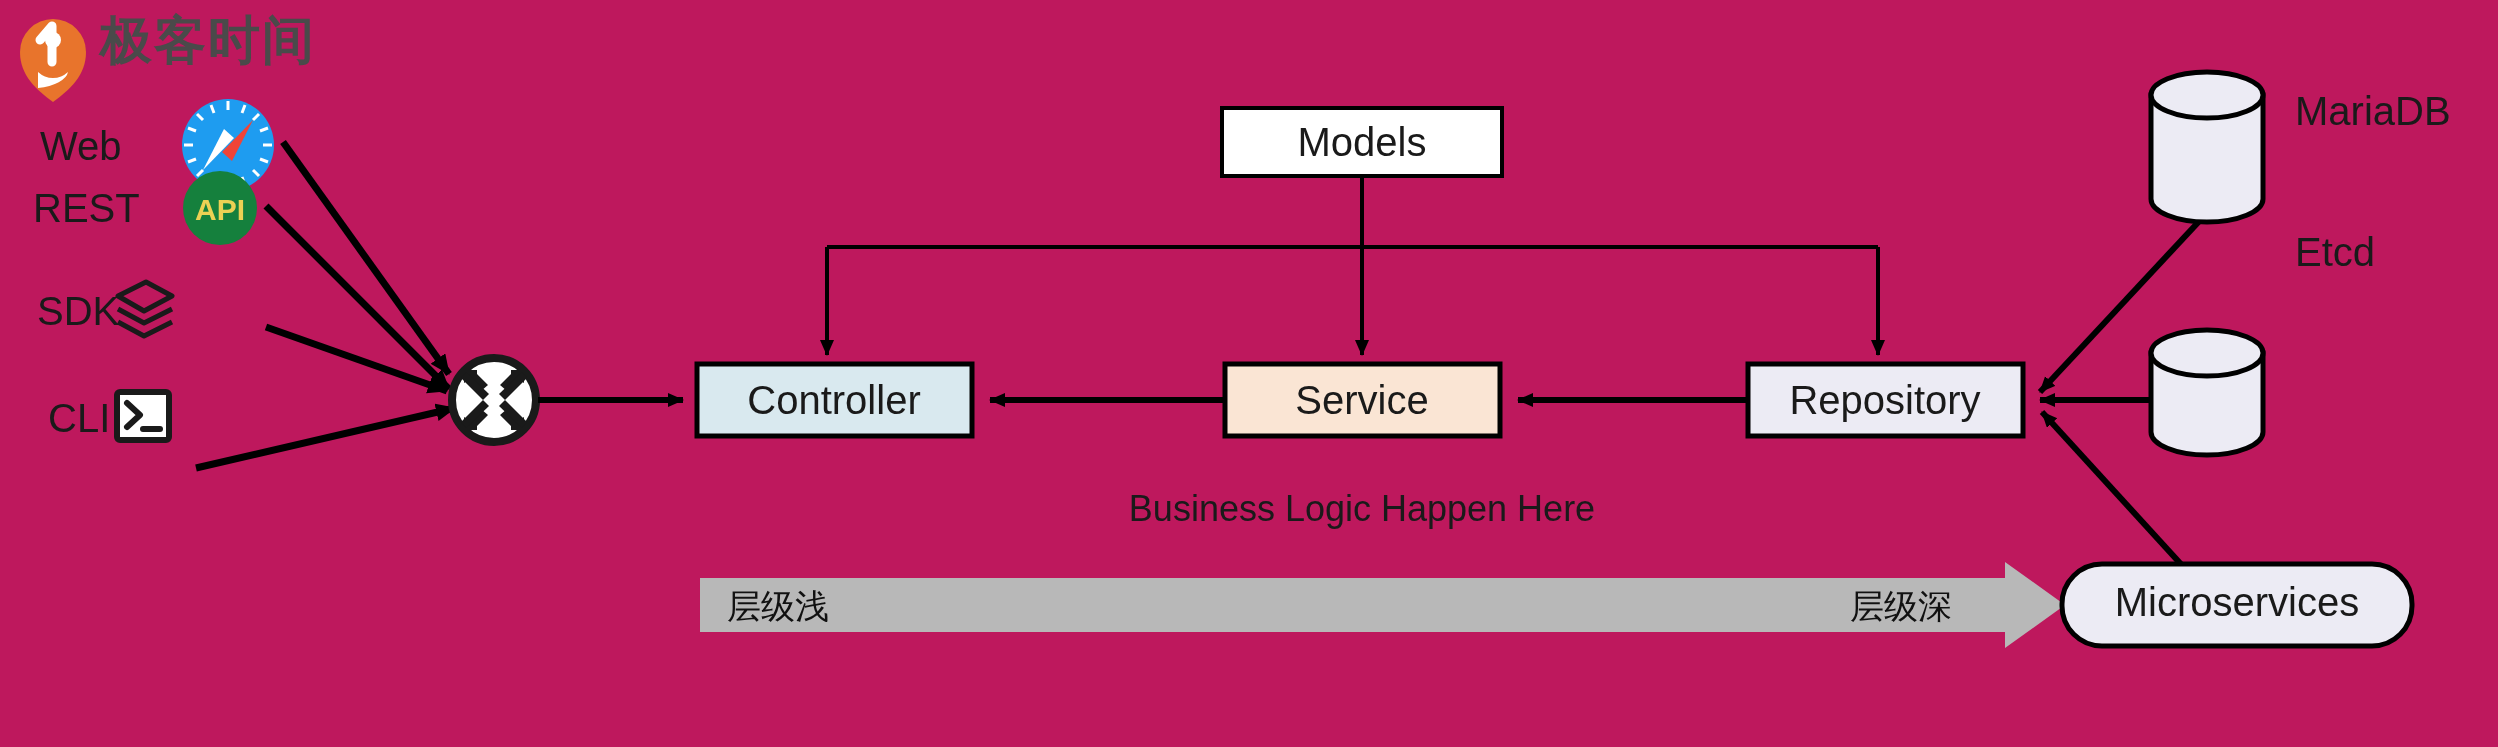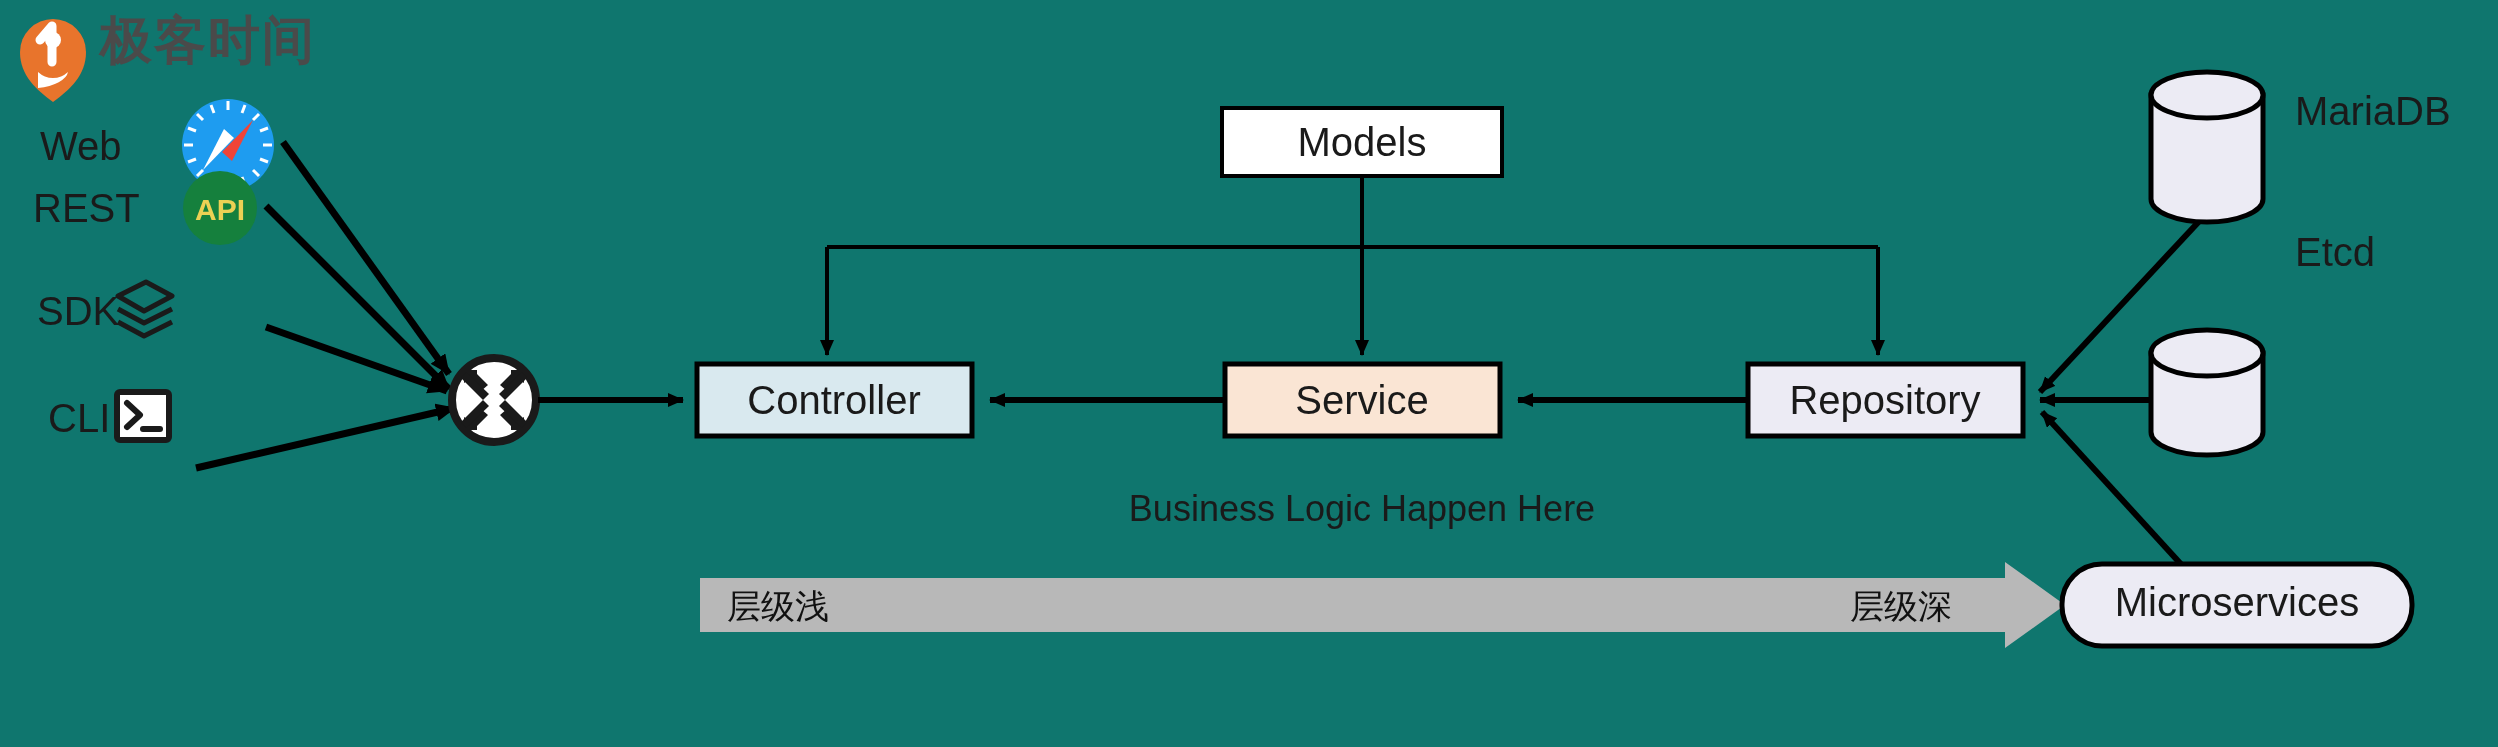--- a/index.html
+++ b/index.html
@@ -7,21 +7,21 @@
     padding: 0;
     background: #ffffff;
   }
   body {
     font-family: "Liberation Sans", "DejaVu Sans", sans-serif;
   }
   #stage {
     position: relative;
     width: 2498px;
     height: 747px;
-    background: #0f766e;
+    background: #be185d;
     overflow: hidden;
   }
   #diagram-svg {
     position: absolute;
     left: 0;
     top: 0;
     width: 2498px;
     height: 747px;
   }
   .dlabel {

